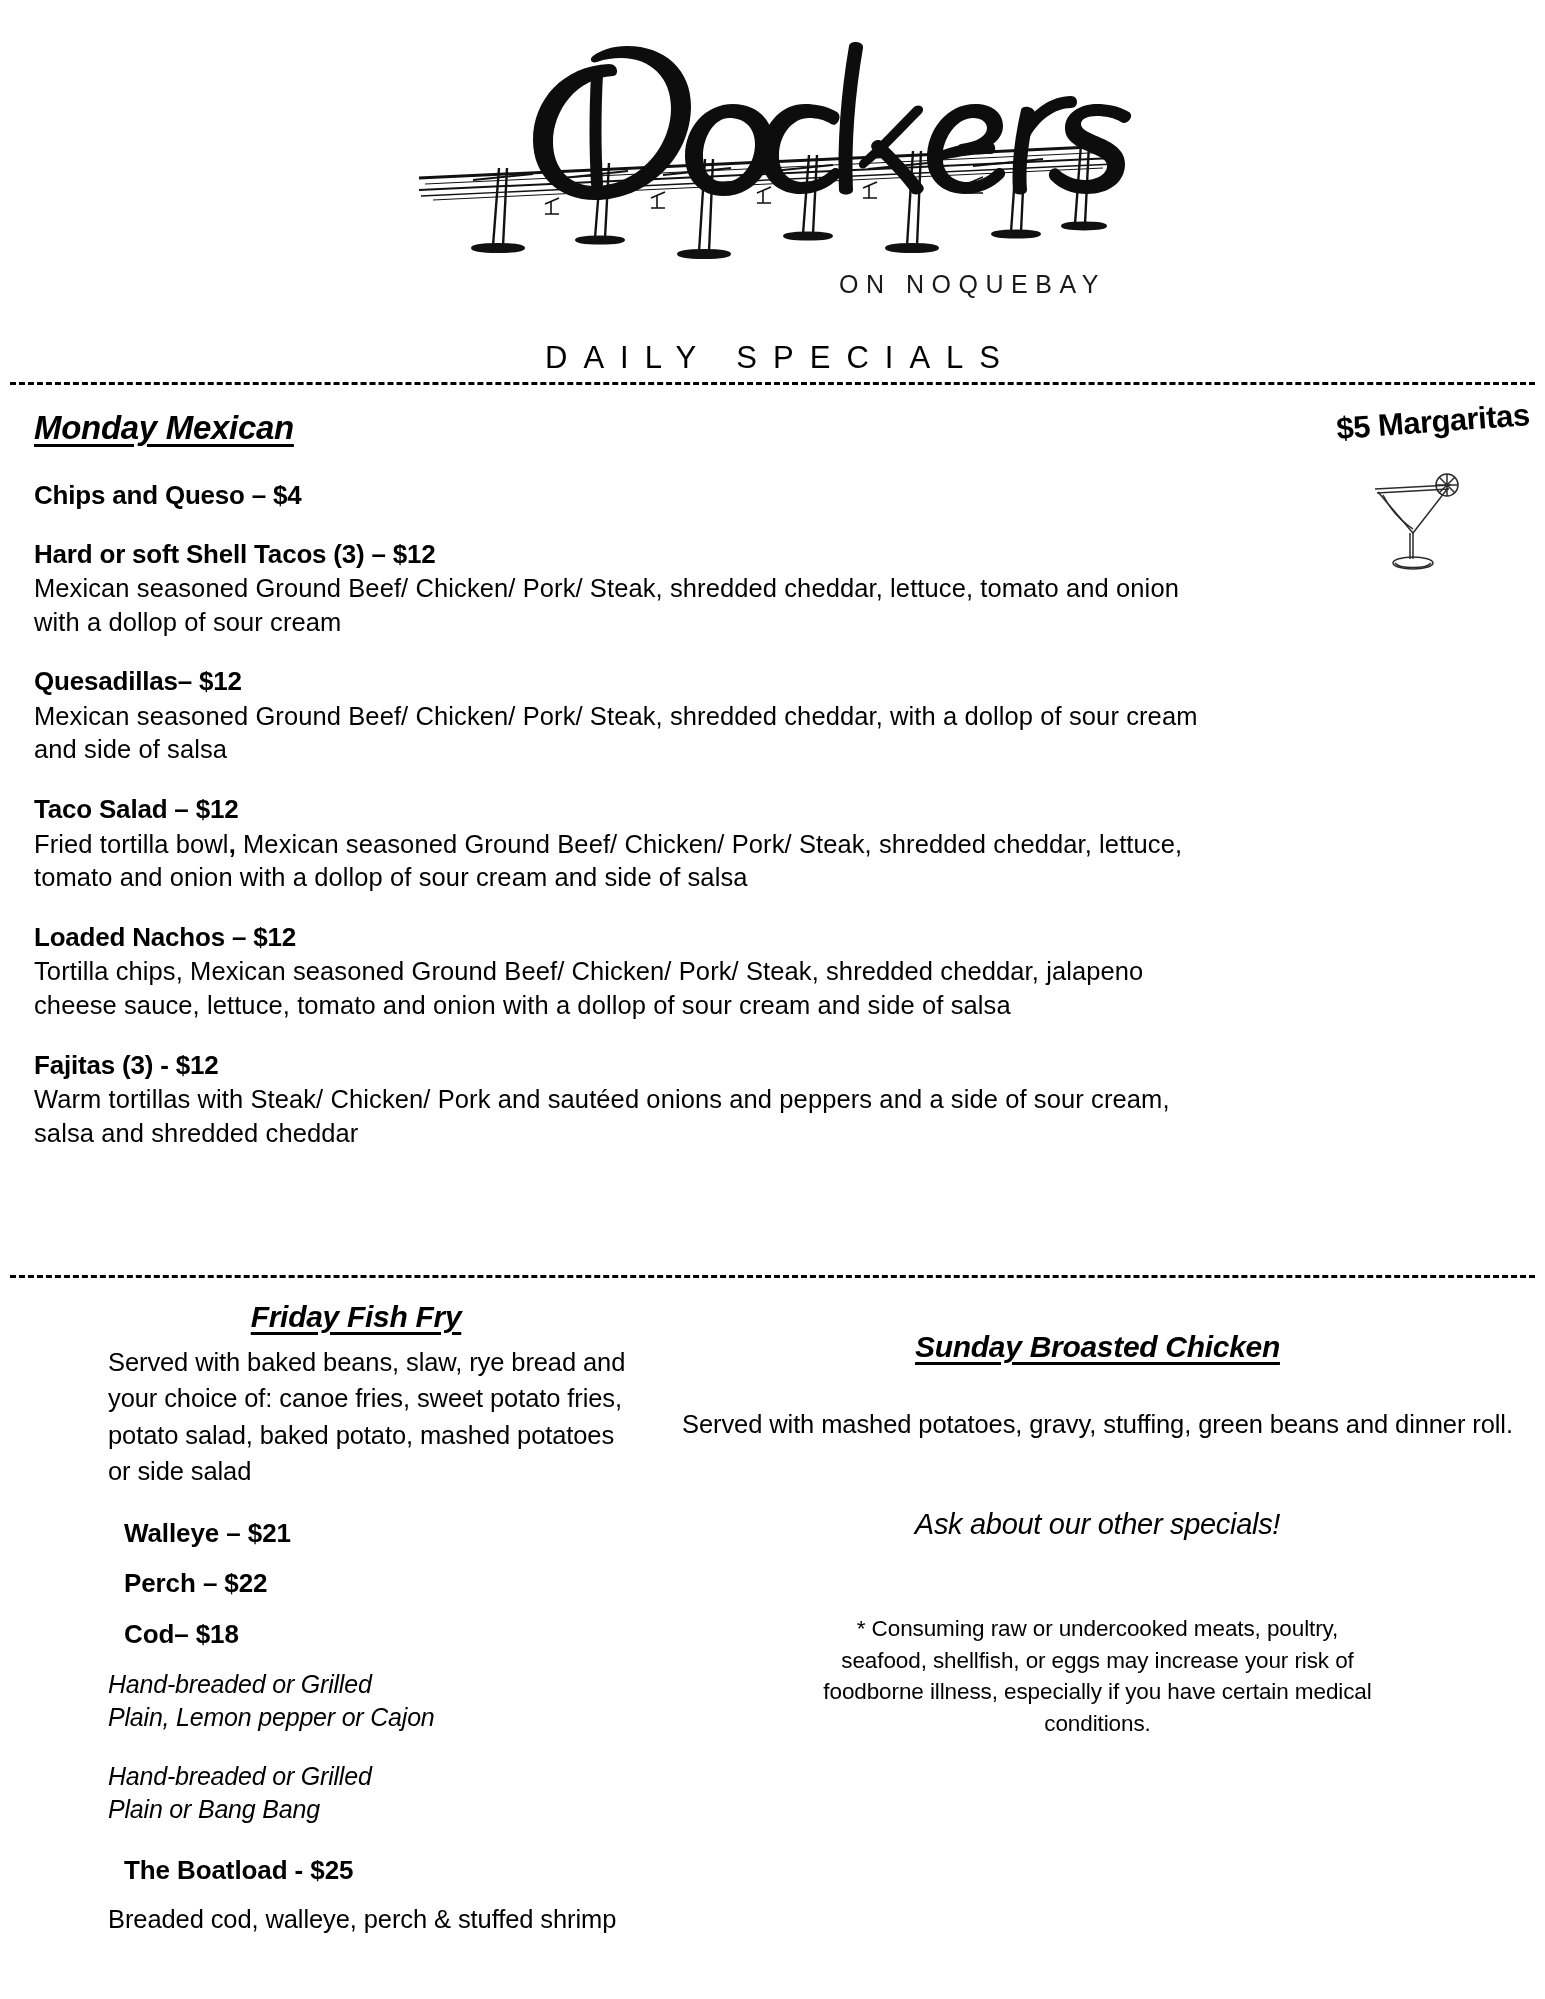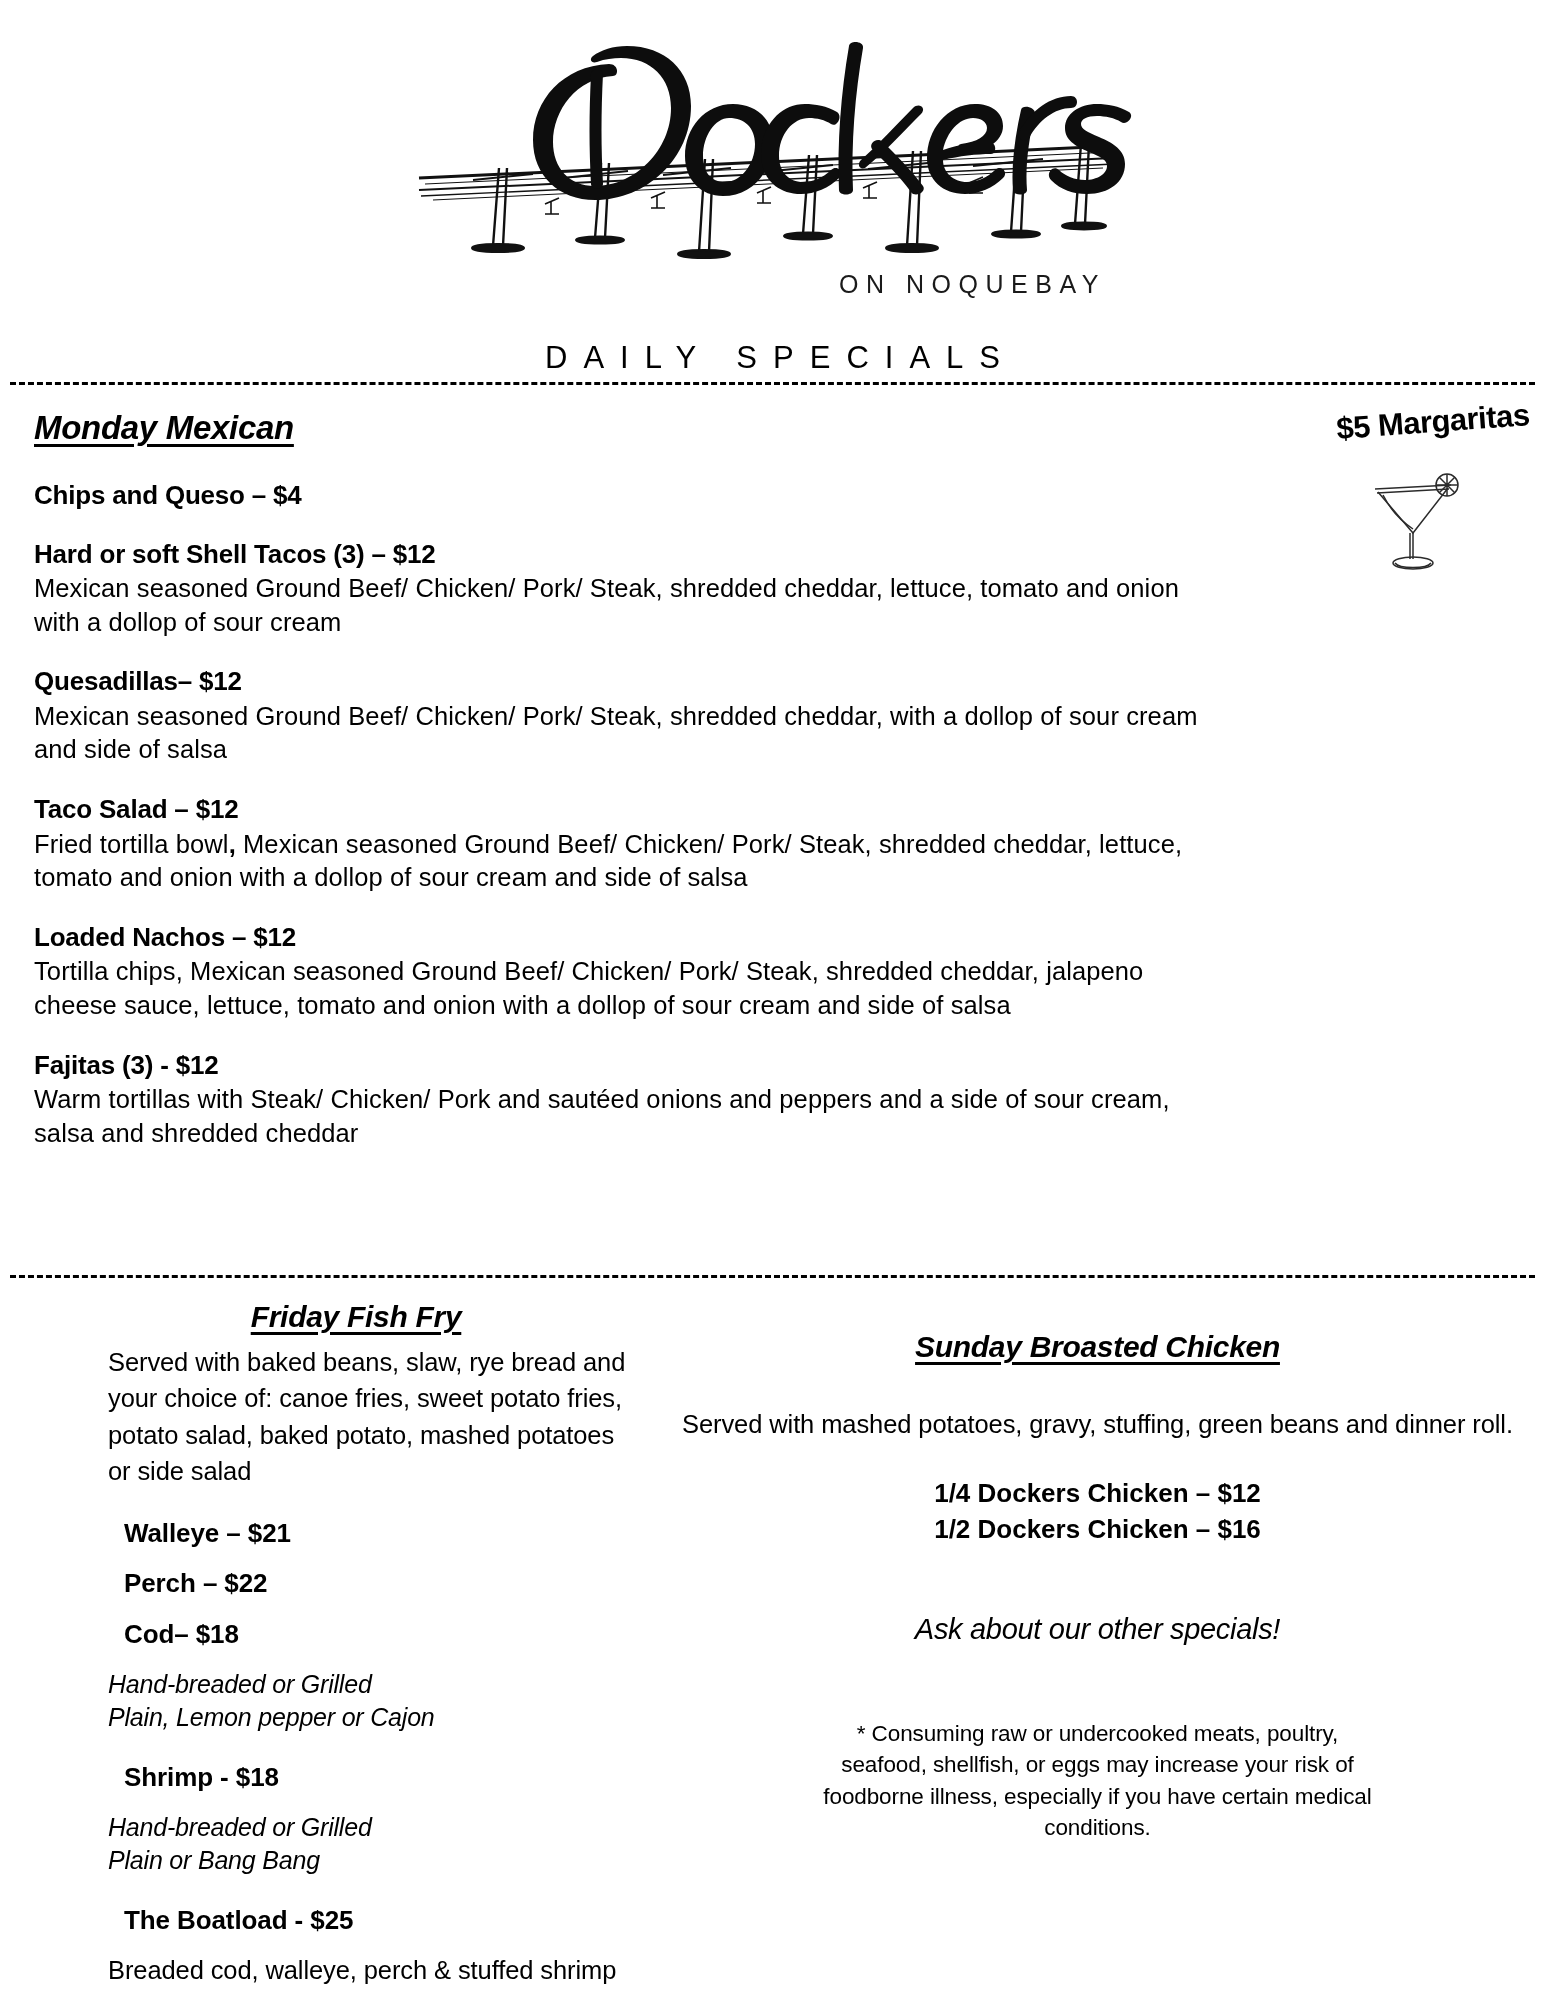--- a/index.html
+++ b/index.html
@@ -371,36 +371,31 @@
 
     <div class="ff-prices">
       <p class="price-line">Walleye – $21</p>
       <p class="price-line">Perch – $22</p>
       <p class="price-line">Cod– $18</p>
       <p class="opt-line">Hand-breaded or Grilled</p>
       <p class="opt-line">Plain, Lemon pepper or Cajon</p>
     </div>
 
     <div class="group-gap">
-      <p class="price-line">Shrimp - $18</p>
       <p class="opt-line">Hand-breaded or Grilled</p>
       <p class="opt-line">Plain or Bang Bang</p>
     </div>
 
     <div class="group-gap">
       <p class="price-line">The Boatload - $25</p>
       <p class="plain-desc">Breaded cod, walleye, perch &amp; stuffed shrimp</p>
     </div>
   </div>
 
   <div class="col-right">
     <div class="sub-title">Sunday Broasted Chicken</div>
     <p class="sunday-note">Served with mashed potatoes, gravy, stuffing, green beans and dinner roll.</p>
 
-    <div class="chicken-prices">
-      <p class="chicken-price">1/4 Dockers Chicken – $12</p>
-      <p class="chicken-price">1/2 Dockers Chicken – $16</p>
-    </div>
 
     <p class="ask-line">Ask about our other specials!</p>
     <p class="disclaimer">* Consuming raw or undercooked meats, poultry, seafood, shellfish, or eggs may increase your risk of foodborne illness, especially if you have certain medical conditions.</p>
   </div>
 </div>
 
 </body></html>

